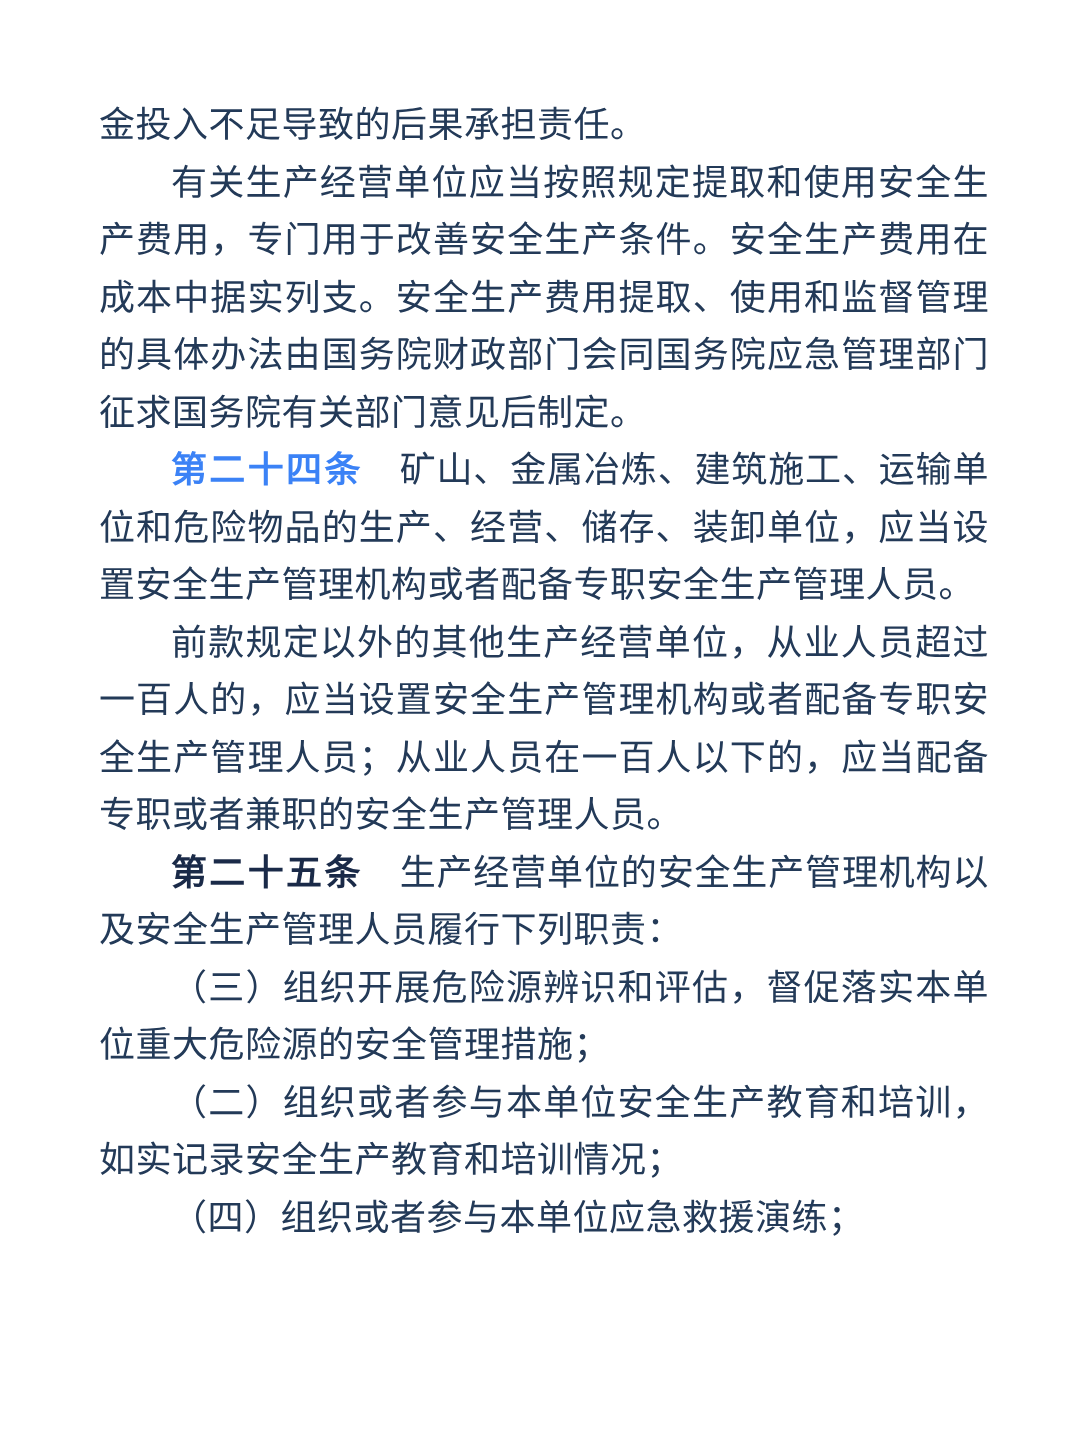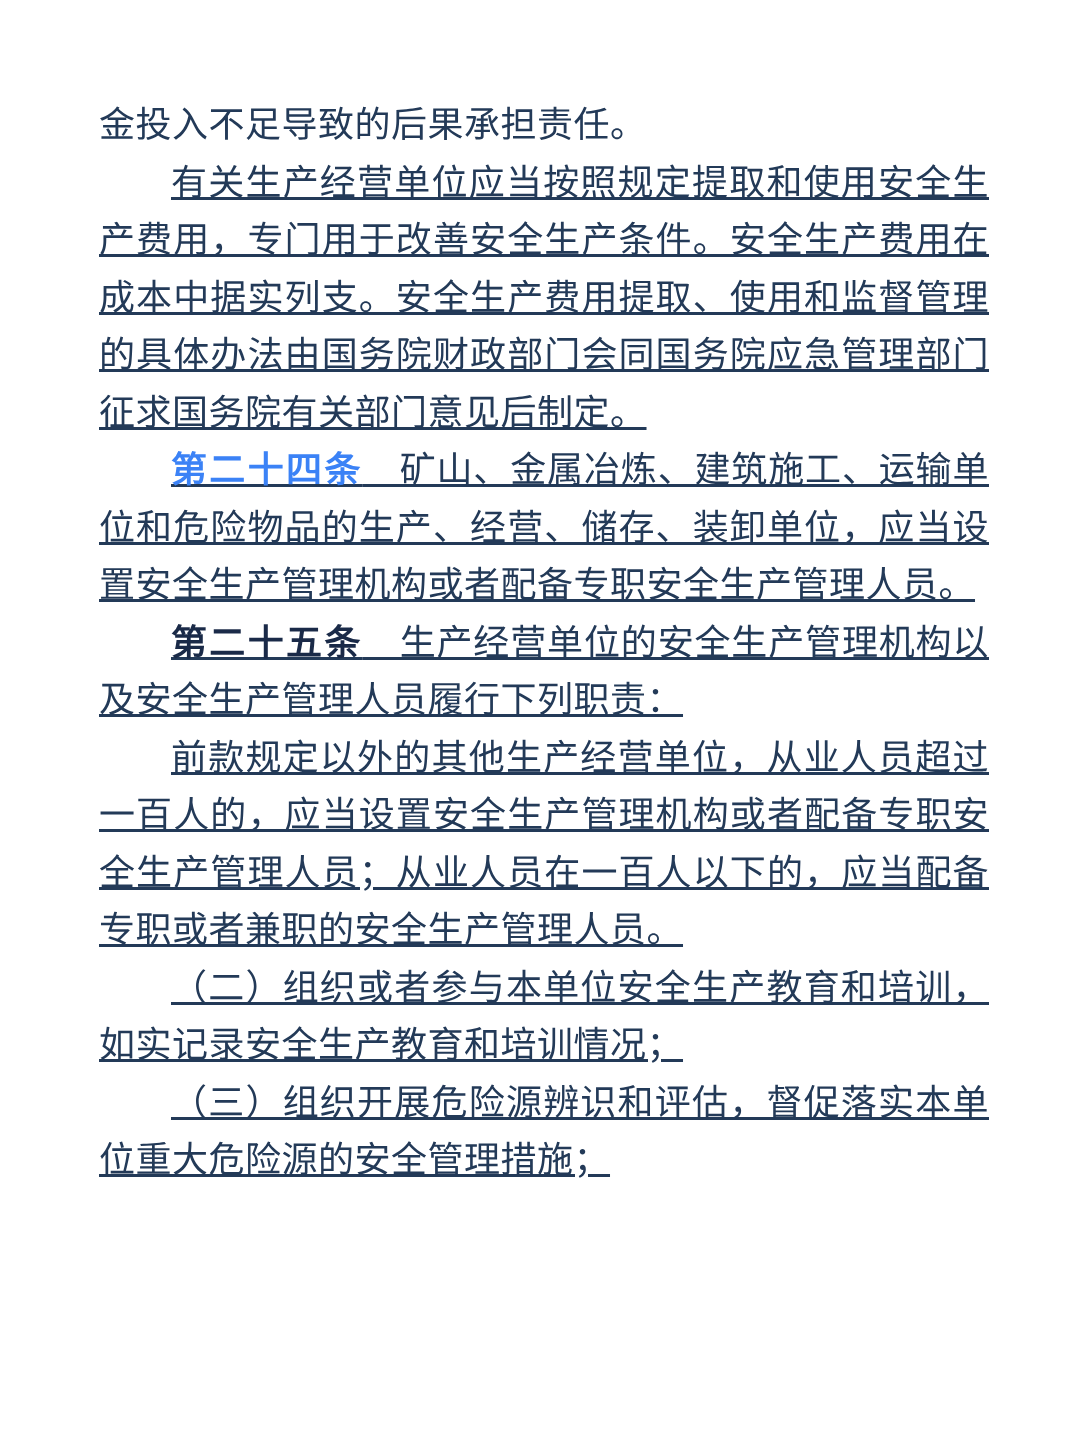--- a/index.html
+++ b/index.html
@@ -26,35 +26,35 @@
     color: #233a58;
     text-align: justify;
     letter-spacing: 0.5px;
   }
   .doc p {
     margin: 0;
     padding: 0;
   }
   .doc p.indent {
     text-indent: 2em;
-    text-decoration: underline;
   }
   .clause-no {
     font-family: "DejaVu Sans", "Liberation Sans", sans-serif;
     font-weight: 700;
     color: #1a2a48;
     letter-spacing: 2px;
   }
 </style>
 </head>
 <body>
 
 <div class="page">
   <div class="doc" id="doc-body" style="color: rgb(35, 58, 88);">
       <p class=""><span>金投入不足导致的后果承担责任。</span></p>
       <p class="indent"><span>有关生产经营单位应当按照规定提取和使用安全生产费用，专门用于改善安全生产条件。安全生产费用在成本中据实列支。安全生产费用提取、使用和监督管理的具体办法由国务院财政部门会同国务院应急管理部门征求国务院有关部门意见后制定。</span></p>
       <p class="indent"><span class="clause-no" style="color: #3b82f6;">第二十四条</span><span>　矿山、金属冶炼、建筑施工、运输单位和危险物品的生产、经营、储存、装卸单位，应当设置安全生产管理机构或者配备专职安全生产管理人员。</span></p>
+      <p class="indent"><span>前款规定以外的其他生产经营单位，从业人员超过一百人的，应当设置安全生产管理机构或者配备专职安全生产管理人员；从业人员在一百人以下的，应当配备专职或者兼职的安全生产管理人员。</span></p>
       <p class="indent"><span class="clause-no" style="color: rgb(26, 42, 72);">第二十五条</span><span>　生产经营单位的安全生产管理机构以及安全生产管理人员履行下列职责：</span></p>
-      <p class="indent"><span>前款规定以外的其他生产经营单位，从业人员超过一百人的，应当设置安全生产管理机构或者配备专职安全生产管理人员；从业人员在一百人以下的，应当配备专职或者兼职的安全生产管理人员。</span></p>
+      <p class="indent"><span>（三）组织开展危险源辨识和评估，督促落实本单位重大危险源的安全管理措施；</span></p>
       <p class="indent"><span>（二）组织或者参与本单位安全生产教育和培训，如实记录安全生产教育和培训情况；</span></p>
-      <p class="indent"><span>（三）组织开展危险源辨识和评估，督促落实本单位重大危险源的安全管理措施；</span></p>
+      <p class="indent"><span>（四）组织或者参与本单位应急救援演练；</span></p>
     </div>
 </div>
 
 </body></html>

